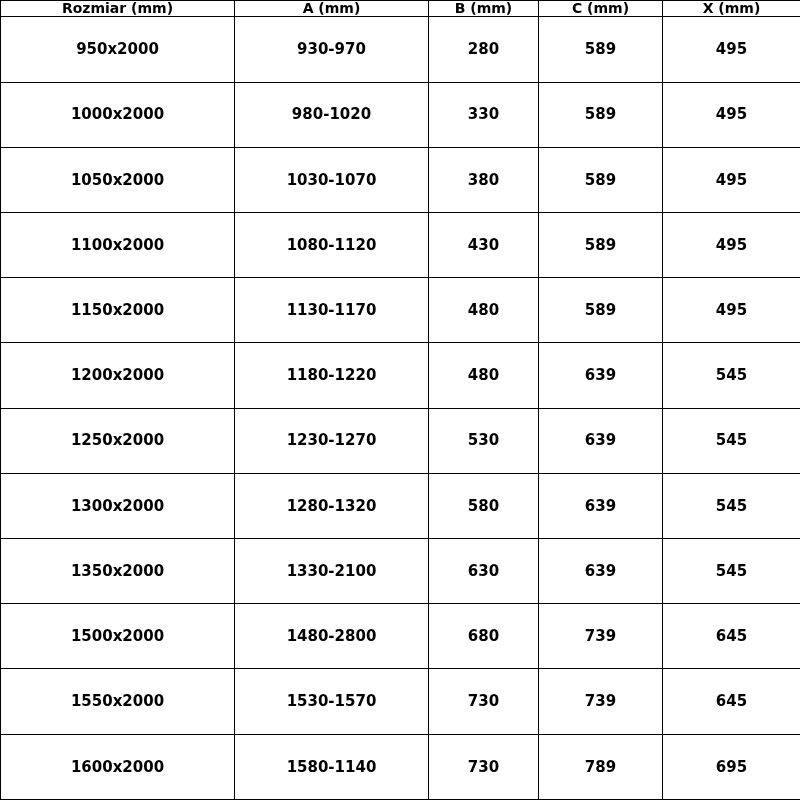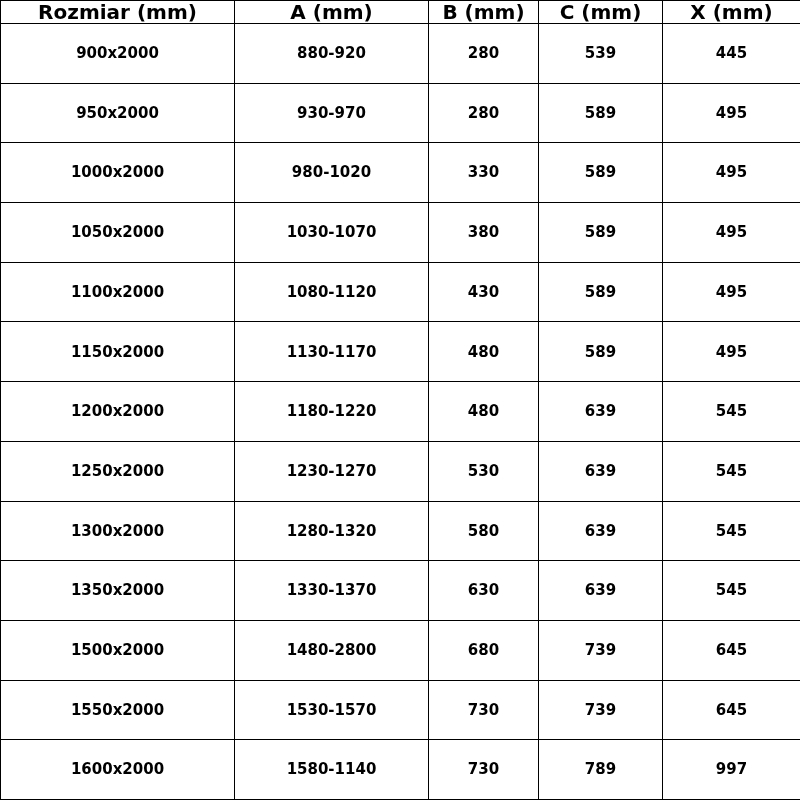--- a/index.html
+++ b/index.html
@@ -24,21 +24,21 @@
   #spec-table td {
     border: 1px solid #000000;
     text-align: center;
     vertical-align: middle;
     font-weight: bold;
     font-size: 15px;
     padding: 0;
     line-height: 1.1;
   }
   #spec-table th {
-    font-size: 20px;
+    font-size: 14px;
   }
   
   col.c0 { width: 234px; }
   col.c1 { width: 194px; }
   col.c2 { width: 110px; }
   col.c3 { width: 124px; }
   col.c4 { width: 138px; }
 </style>
 </head>
 <body>
@@ -54,27 +54,20 @@
   <thead>
     <tr>
       <th>Rozmiar (mm)</th>
       <th>A (mm)</th>
       <th>B (mm)</th>
       <th>C (mm)</th>
       <th>X (mm)</th>
     </tr>
   </thead>
   <tbody>
-    <tr>
-      <td>900x2000</td>
-      <td>880-920</td>
-      <td>280</td>
-      <td>539</td>
-      <td>445</td>
-    </tr>
     <tr>
       <td>950x2000</td>
       <td>930-970</td>
       <td>280</td>
       <td>589</td>
       <td>495</td>
     </tr>
     <tr>
       <td>1000x2000</td>
       <td>980-1020</td>
@@ -119,21 +112,21 @@
     </tr>
     <tr>
       <td>1300x2000</td>
       <td>1280-1320</td>
       <td>580</td>
       <td>639</td>
       <td>545</td>
     </tr>
     <tr>
       <td>1350x2000</td>
-      <td>1330-1370</td>
+      <td>1330-2100</td>
       <td>630</td>
       <td>639</td>
       <td>545</td>
     </tr>
     <tr>
       <td>1500x2000</td>
       <td>1480-2800</td>
       <td>680</td>
       <td>739</td>
       <td>645</td>
@@ -143,16 +136,16 @@
       <td>1530-1570</td>
       <td>730</td>
       <td>739</td>
       <td>645</td>
     </tr>
     <tr>
       <td>1600x2000</td>
       <td>1580-1140</td>
       <td>730</td>
       <td>789</td>
-      <td>997</td>
+      <td>695</td>
     </tr>
   </tbody>
 </table>
 
 </body></html>

